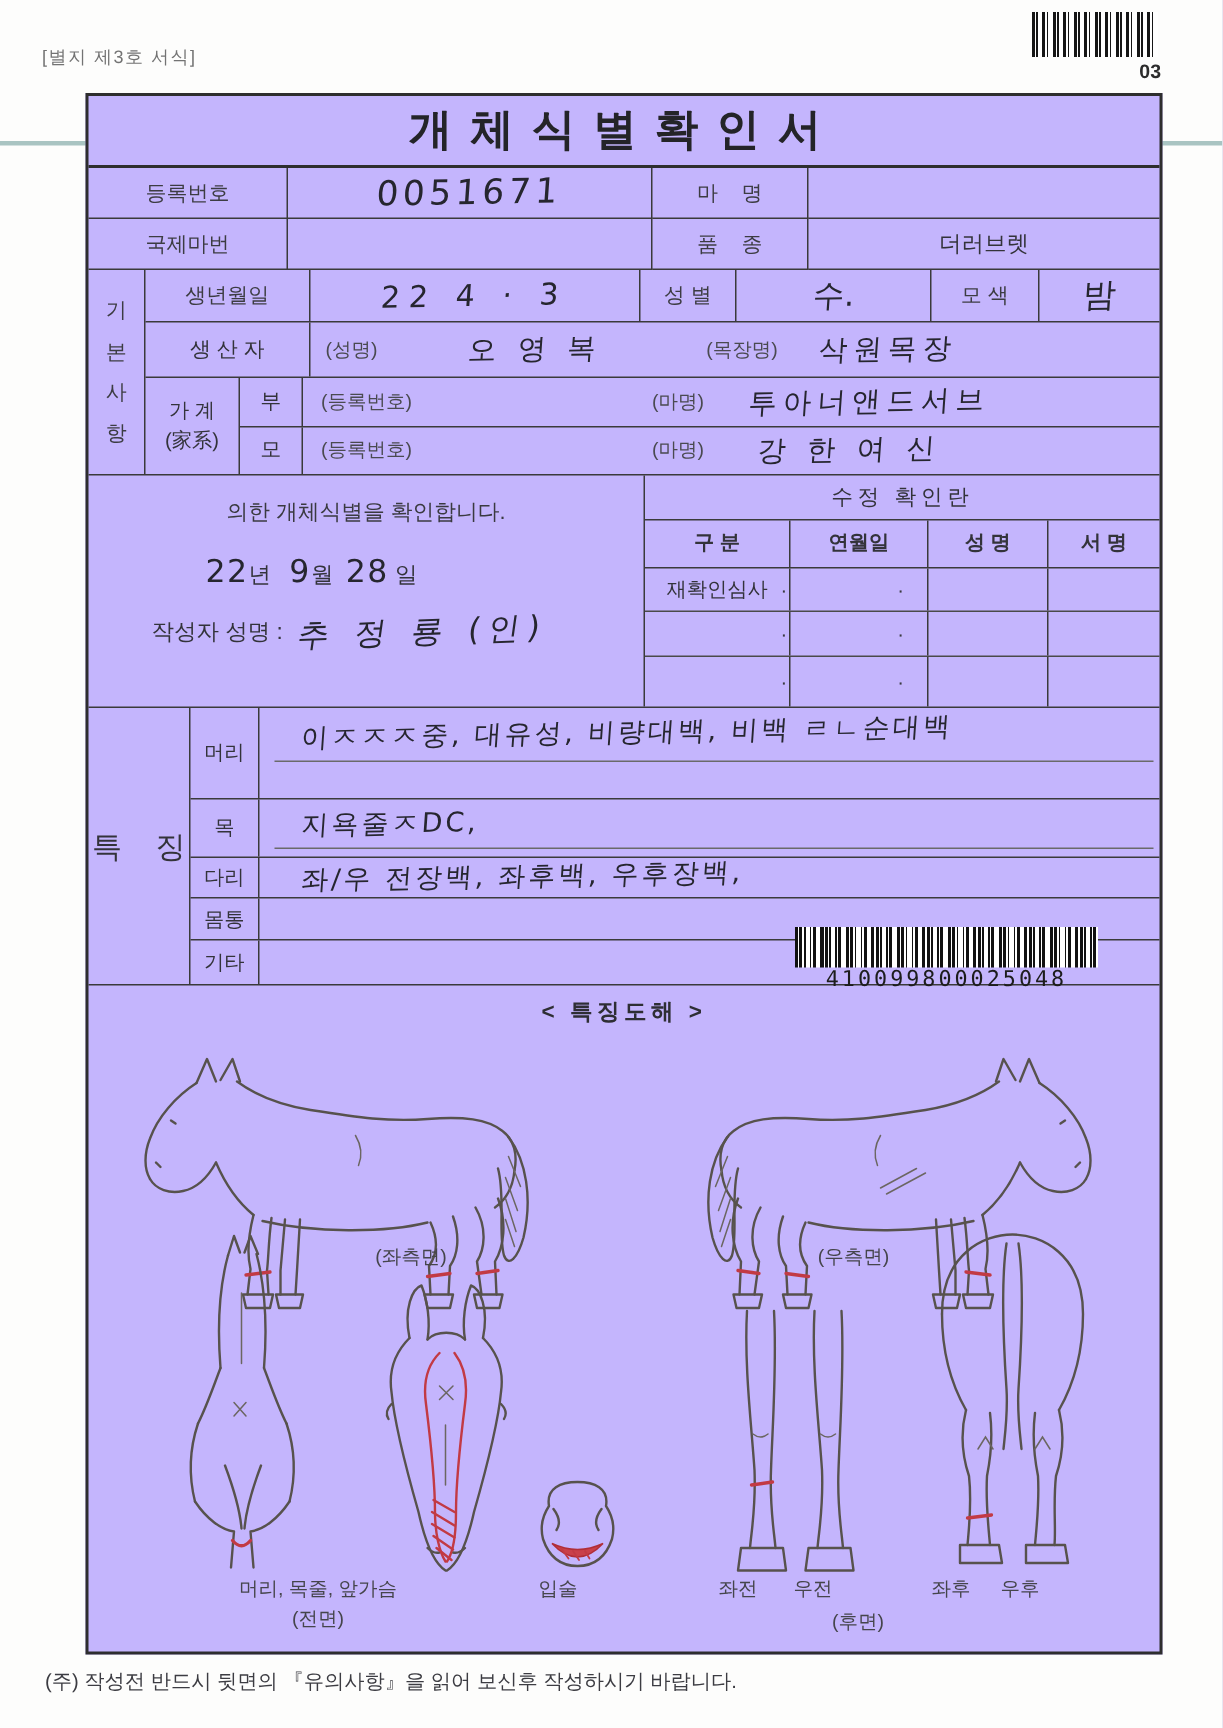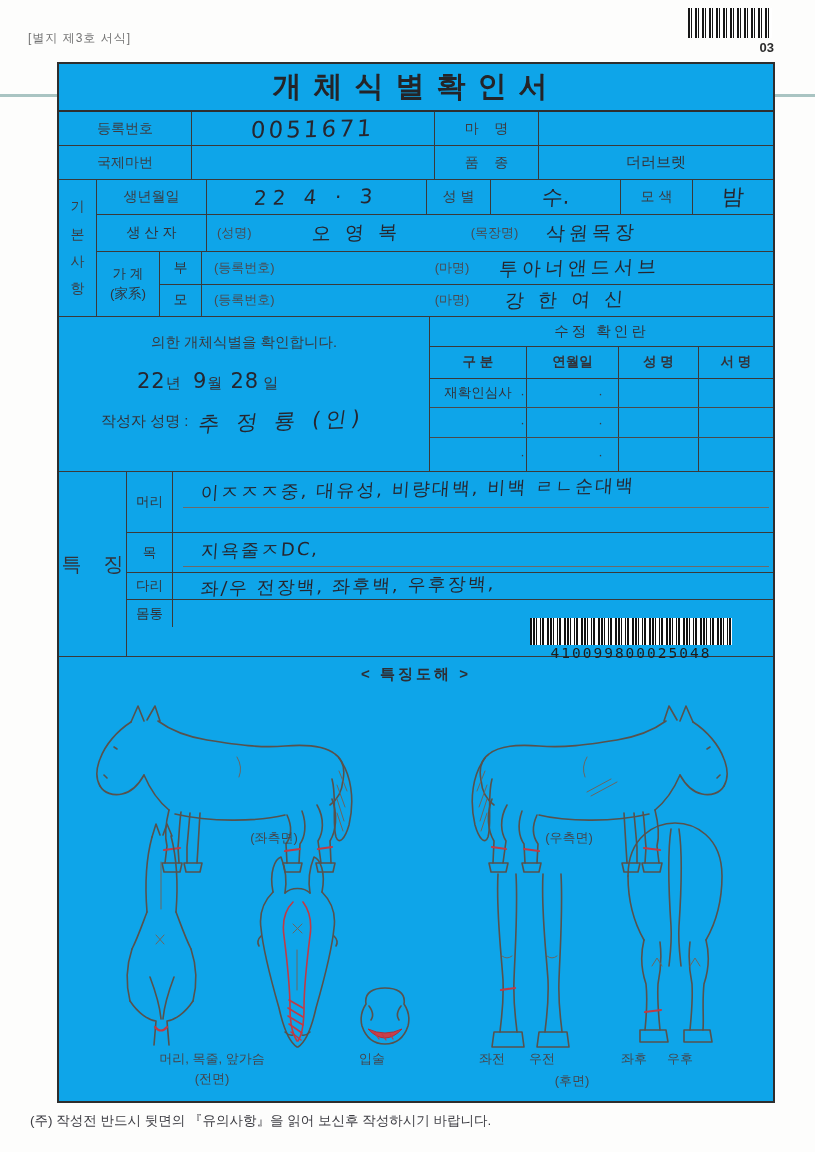--- a/index.html
+++ b/index.html
@@ -10,21 +10,21 @@
     background:#fdfdfc; color:#33333a; overflow:hidden;
   }
   .form-ref { position:absolute; left:28px; top:30px; font-size:12px; color:#737373; letter-spacing:1px; }
   .barcode-top {
     position:absolute; left:688px; top:8px; width:84px; height:30px;
     background:repeating-linear-gradient(90deg,#161616 0 2px,#fff 2px 3px,#161616 3px 4px,#fff 4px 7px,#161616 7px 9px,#fff 9px 10px,#161616 10px 11px,#fff 11px 14px);
   }
   .page-num { position:absolute; left:744px; top:40px; width:30px; text-align:right; font-size:13px; font-weight:bold; color:#2c2c2c; }
   .scanline { position:absolute; left:0; top:94px; width:815px; height:3px; background:#a9c4c2; }
 
-  .form { position:absolute; left:57px; top:62px; width:718px; height:1041px; border:2px solid #2e2e2e; background:#0ea5e9; }
+  .form { position:absolute; left:57px; top:62px; width:718px; height:1041px; border:2px solid #2e2e2e; background:#c4b5fd; }
 
   .title-row { height:48px; display:flex; align-items:center; justify-content:center; border-bottom:2px solid #2e2e2e; }
   .title-row h1 { font-size:29px; font-weight:bold; letter-spacing:12px; color:#242428; white-space:pre; }
 
   
   .reg-table { display:grid; grid-template-columns:133px 243px 104px 1fr; }
   .reg-table > div { height:34px; display:flex; align-items:center; border-bottom:1.5px solid #3a3a3a; }
   .reg-table > .rb { border-right:1.5px solid #3a3a3a; }
   .lbl { justify-content:center; font-size:14px; color:#3c3c42; white-space:pre; }
   .val-c { justify-content:center; }
@@ -246,20 +246,24 @@
         <div class="f-row" style="height:27px">
           <div class="f-key">다리</div>
           <div class="f-val" style="padding-top:0">
             <span class="hand hand-feat">좌/우 전장백,  좌후백,  우후장백,</span>
           </div>
         </div>
         <div class="f-row" style="height:28px">
           <div class="f-key">몸통</div>
           <div class="f-val"></div>
         </div>
+        <div class="f-row" style="height:30px">
+          <div class="f-key">기타</div>
+          <div class="f-val"></div>
+        </div>
       </div>
     </div>
 
     <div class="barcode2">
       <div class="bars"></div>
       <div class="num">410099800025048</div>
     </div>
 
     <div class="diagram">
       <div class="d-title">&lt; 특징도해 &gt;</div>

